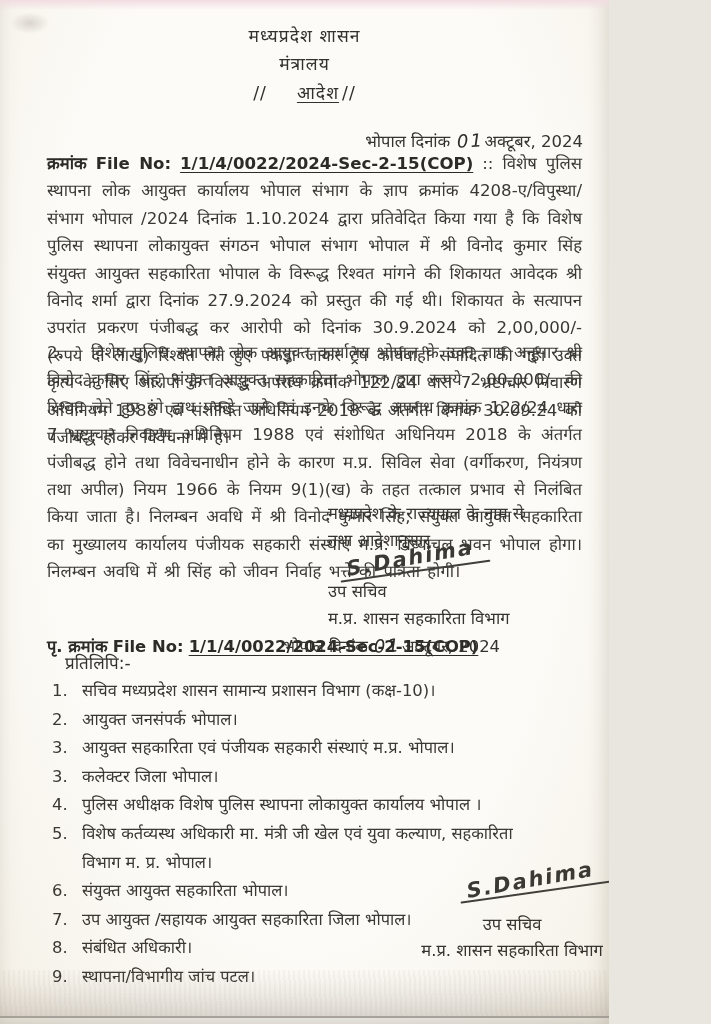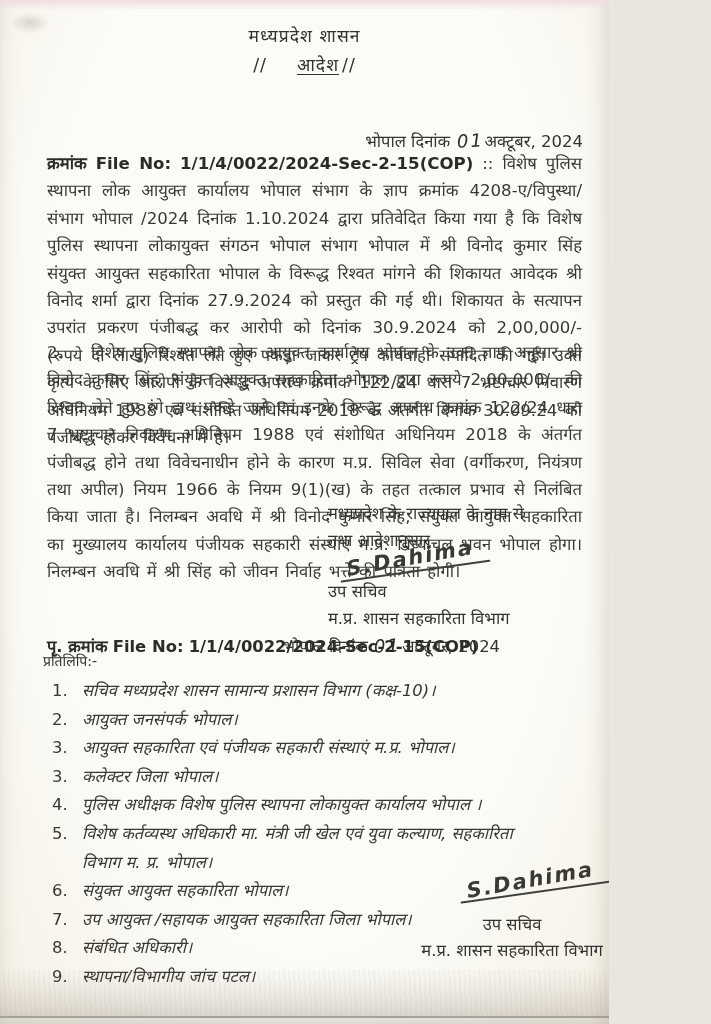--- a/index.html
+++ b/index.html
@@ -23,21 +23,21 @@
     background:linear-gradient(180deg,#f2dde2 0%,rgba(242,221,226,0) 100%);}
   .smudge-topleft{position:absolute;top:12px;left:10px;width:40px;height:22px;
     background:radial-gradient(ellipse,rgba(160,150,140,.35),rgba(160,150,140,0) 70%);}
   .noise-bottom{position:absolute;left:0;right:0;bottom:8px;height:46px;
     background:
       repeating-linear-gradient(87deg,rgba(140,120,110,.10) 0 2px,rgba(0,0,0,0) 2px 5px),
       linear-gradient(0deg,rgba(150,135,120,.28),rgba(150,135,120,0));
     opacity:.55;}
   .edge-line-bottom{position:absolute;left:0;right:0;bottom:6px;height:2px;background:#97928a;opacity:.8;}
   .b{font-weight:700;color:#2d2b27;}
-  .u{text-underline-offset:3px;}
+  .u{text-decoration:underline;text-underline-offset:3px;}
 
   .header{position:absolute;top:22px;left:0;right:0;text-align:center;
     font-size:17.5px;line-height:28px;color:#33312c;}
   .header .line{letter-spacing:1px;}
   .order-line{margin-top:1px;}
   .order-word{text-decoration:underline;text-underline-offset:3px;padding:0 3px;margin-left:27px;}
 
   .date-top{position:absolute;top:129px;right:26px;font-size:16.5px;color:#35332e;}
   .hand{font-style:italic;font-size:18px;letter-spacing:2px;color:#2e2c28;
     display:inline-block;transform:rotate(-3deg);padding:0 1px;}
@@ -54,40 +54,41 @@
   .signature{
     display:inline-block;font-size:21px;font-weight:600;font-style:italic;
     letter-spacing:2px;color:#3b3934;transform:rotate(-10deg) translateX(18px);
     position:relative;}
   .signature::after{content:"";position:absolute;left:-8px;right:-14px;bottom:-1px;
     height:2px;background:#413f3a;transform:rotate(2deg);border-radius:2px;}
 
   .endorse{position:absolute;top:634px;left:47px;right:27px;font-size:16.4px;color:#35332e;}
   .endorse .date-part{position:absolute;right:82px;top:0;}
 
-  .copy-label{position:absolute;top:651px;left:43px;font-size:14px;color:#33312c;}
+  .copy-label{position:absolute;top:651px;left:65px;font-size:17px;color:#33312c;}
 
   .copies{position:absolute;top:677px;left:52px;width:486px;font-size:16.4px;color:#3a3833;}
   .copy-row{display:flex;line-height:28.6px;}
   .copy-row .num{flex:0 0 30px;}
-  .copy-row .txt{flex:1;font-style:italic;}
+  .copy-row .txt{flex:1;}
 
   .sign-bottom{position:absolute;top:870px;left:392px;width:240px;text-align:center;
     font-size:16.5px;line-height:26px;color:#35332e;}
   .sign-bottom .sig-wrap{height:40px;margin:0 0 2px;}
 </style>
 </head>
 <body>
 
 <div class="page">
   <div class="band-top"></div>
   <div class="smudge-topleft"></div>
 
   <div class="header">
     <div class="line">मध्यप्रदेश शासन</div>
+    <div class="line">मंत्रालय</div>
     <div class="line order-line"><span>//</span><span class="order-word">आदेश</span><span>//</span></div>
   </div>
 
   <div class="date-top">
     <span>भोपाल दिनांक</span>
     <span class="hand">01</span><span>अक्टूबर, 2024</span>
   </div>
 
   <div class="para para1">
     <span class="b">क्रमांक</span>

